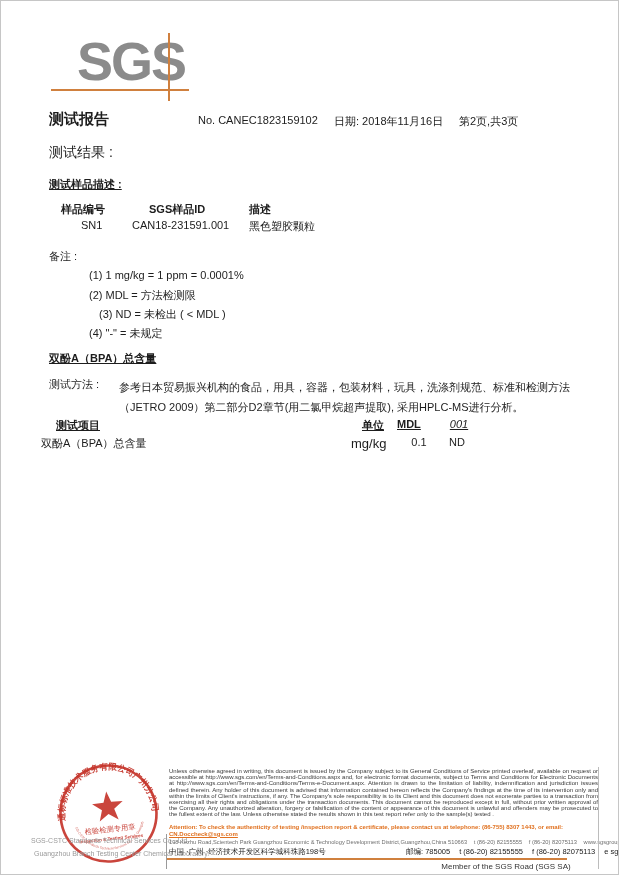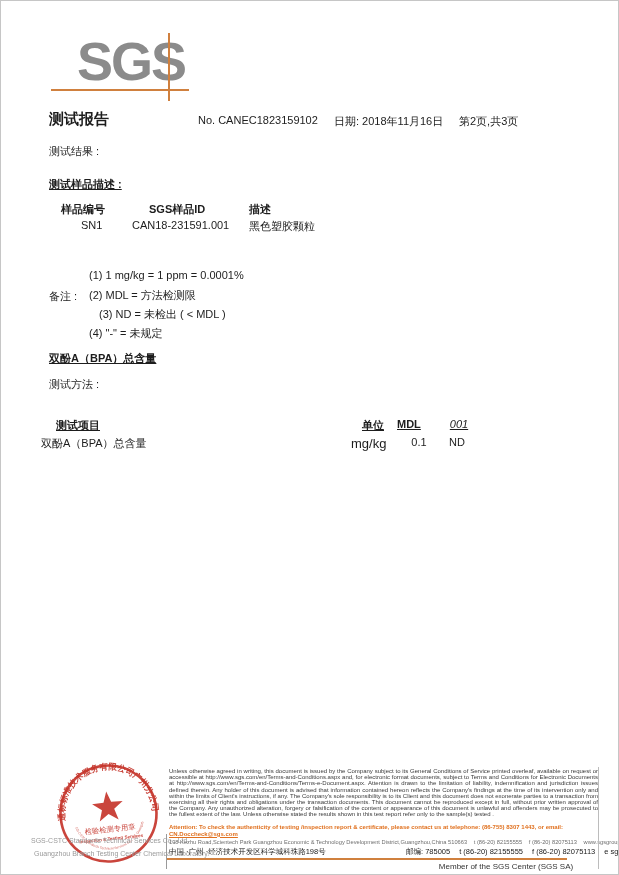--- a/index.html
+++ b/index.html
@@ -15,31 +15,31 @@
   .abs{position:absolute;}
   
   .logo-text{left:76px;top:33px;font-size:54px;font-weight:bold;color:#8b8b8b;letter-spacing:-2px;line-height:1;}
   .logo-hline{left:50px;top:88px;width:138px;height:2px;background:#d0803e;}
   .logo-vline{left:167px;top:32px;width:2px;height:68px;background:#d0803e;}
   
   .report-title{left:48px;top:109px;font-size:15px;font-weight:bold;}
   .report-no{left:197px;top:113px;font-size:11px;}
   .report-date{left:333px;top:113px;font-size:11px;}
   .report-page{left:458px;top:113px;font-size:11px;}
-  .results-label{left:48px;top:143px;font-size:11px;}
+  .results-label{left:48px;top:143px;font-size:14px;}
   
   .sample-title{left:48px;top:176px;font-size:11px;font-weight:bold;text-decoration:underline;}
   .s-h1{left:60px;top:201px;font-size:11px;font-weight:bold;}
   .s-h2{left:148px;top:201px;font-size:11px;font-weight:bold;}
   .s-h3{left:248px;top:201px;font-size:11px;font-weight:bold;}
   .s-r1{left:80px;top:218px;font-size:11px;}
   .s-r2{left:131px;top:218px;font-size:11px;}
   .s-r3{left:248px;top:218px;font-size:11px;}
   
-  .remark-label{left:48px;top:248px;font-size:11px;margin-top:40px;}
+  .remark-label{left:48px;top:248px;font-size:11px;}
   .note{left:88px;font-size:11px;}
   .note0{top:268px;} .note1{top:287px;} .note2{top:306px;margin-left:10px;} .note3{top:325px;}
   
   .bpa-title{left:48px;top:350px;font-size:11px;font-weight:bold;text-decoration:underline;}
   .method-label{left:48px;top:376px;font-size:11px;}
   .method-text{left:118px;top:376px;width:470px;font-size:11px;line-height:20px;}
   
   .t-h0{left:55px;top:417px;font-size:11px;font-weight:bold;text-decoration:underline;}
   .t-h1{left:350px;top:417px;width:44px;text-align:center;font-size:11px;font-weight:bold;text-decoration:underline;}
   .t-h2{left:396px;top:417px;width:44px;font-size:11px;font-weight:bold;text-decoration:underline;}
@@ -90,20 +90,21 @@
   <div class="abs s-r3">黑色塑胶颗粒</div>
 
   <div class="abs remark-label">备注 :</div>
   <div class="abs note note0">(1) 1 mg/kg = 1 ppm = 0.0001%</div>
   <div class="abs note note1">(2) MDL = 方法检测限</div>
   <div class="abs note note2">(3) ND = 未检出 ( &lt; MDL )</div>
   <div class="abs note note3">(4) "-" = 未规定</div>
 
   <div class="abs bpa-title">双酚A（BPA）总含量</div>
   <div class="abs method-label">测试方法 :</div>
+  <div class="abs method-text">参考日本贸易振兴机构的食品，用具，容器，包装材料，玩具，洗涤剂规范、标准和检测方法（JETRO 2009）第二部分D2章节(用二氯甲烷超声提取), 采用HPLC-MS进行分析。</div>
 
   <div class="abs t-h0">测试项目</div>
   <div class="abs t-h1">单位</div>
   <div class="abs t-h2">MDL</div>
   <div class="abs t-h3">001</div>
   <div class="abs t-r0">双酚A（BPA）总含量</div>
   <div class="abs t-r1">mg/kg</div>
   <div class="abs t-r2">0.1</div>
   <div class="abs t-r3">ND</div>
 
@@ -133,15 +134,15 @@
   <div class="abs addr1">
     <span>198 Kezhu Road,Scientech Park Guangzhou Economic &amp; Technology Development District,Guangzhou,China 510663</span><span>t (86-20) 82155555</span><span>f (86-20) 82075113</span><span>www.sgsgroup.com.cn</span>
   </div>
   <div class="abs addr2">
     <span class="street">中国 ·广州 ·经济技术开发区科学城科珠路198号</span><span>邮编: 785005</span><span>t (86-20) 82155555</span><span>f (86-20) 82075113</span><span>e sgs.china@sgs.com</span>
   </div>
 
   <div class="abs vline-left"></div>
   <div class="abs vline-right"></div>
   <div class="abs orange-rule"></div>
-  <div class="abs member">Member of the SGS Center (SGS SA)</div>
+  <div class="abs member">Member of the SGS Road (SGS SA)</div>
 
 </div>
 
 </body></html>

